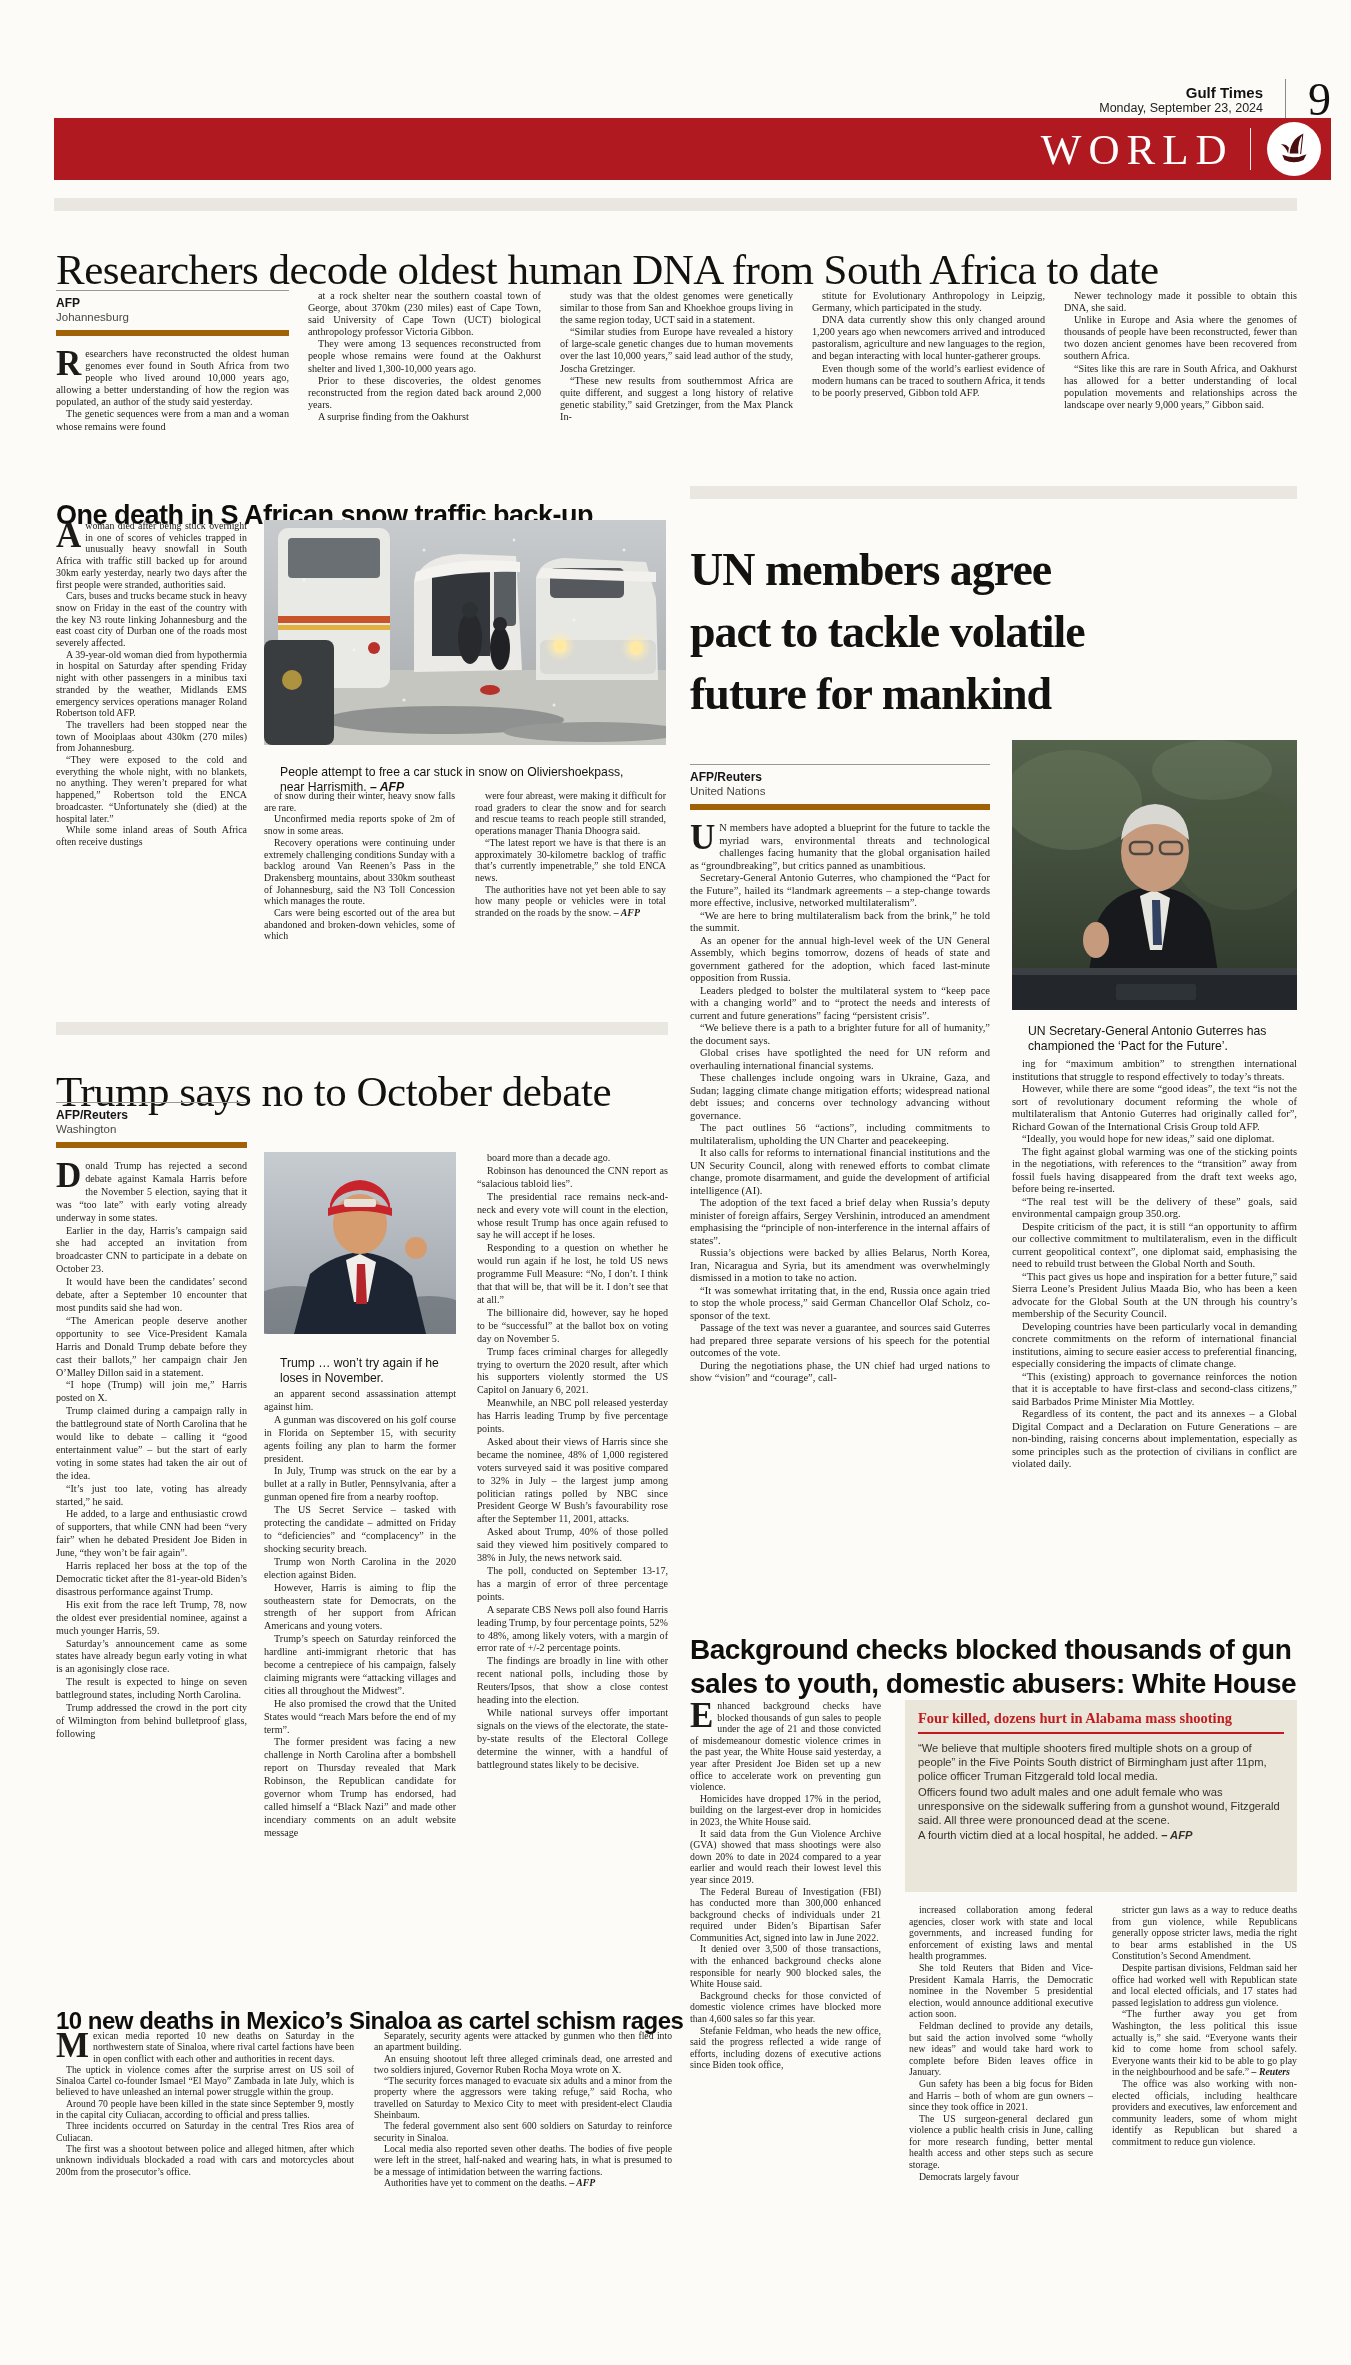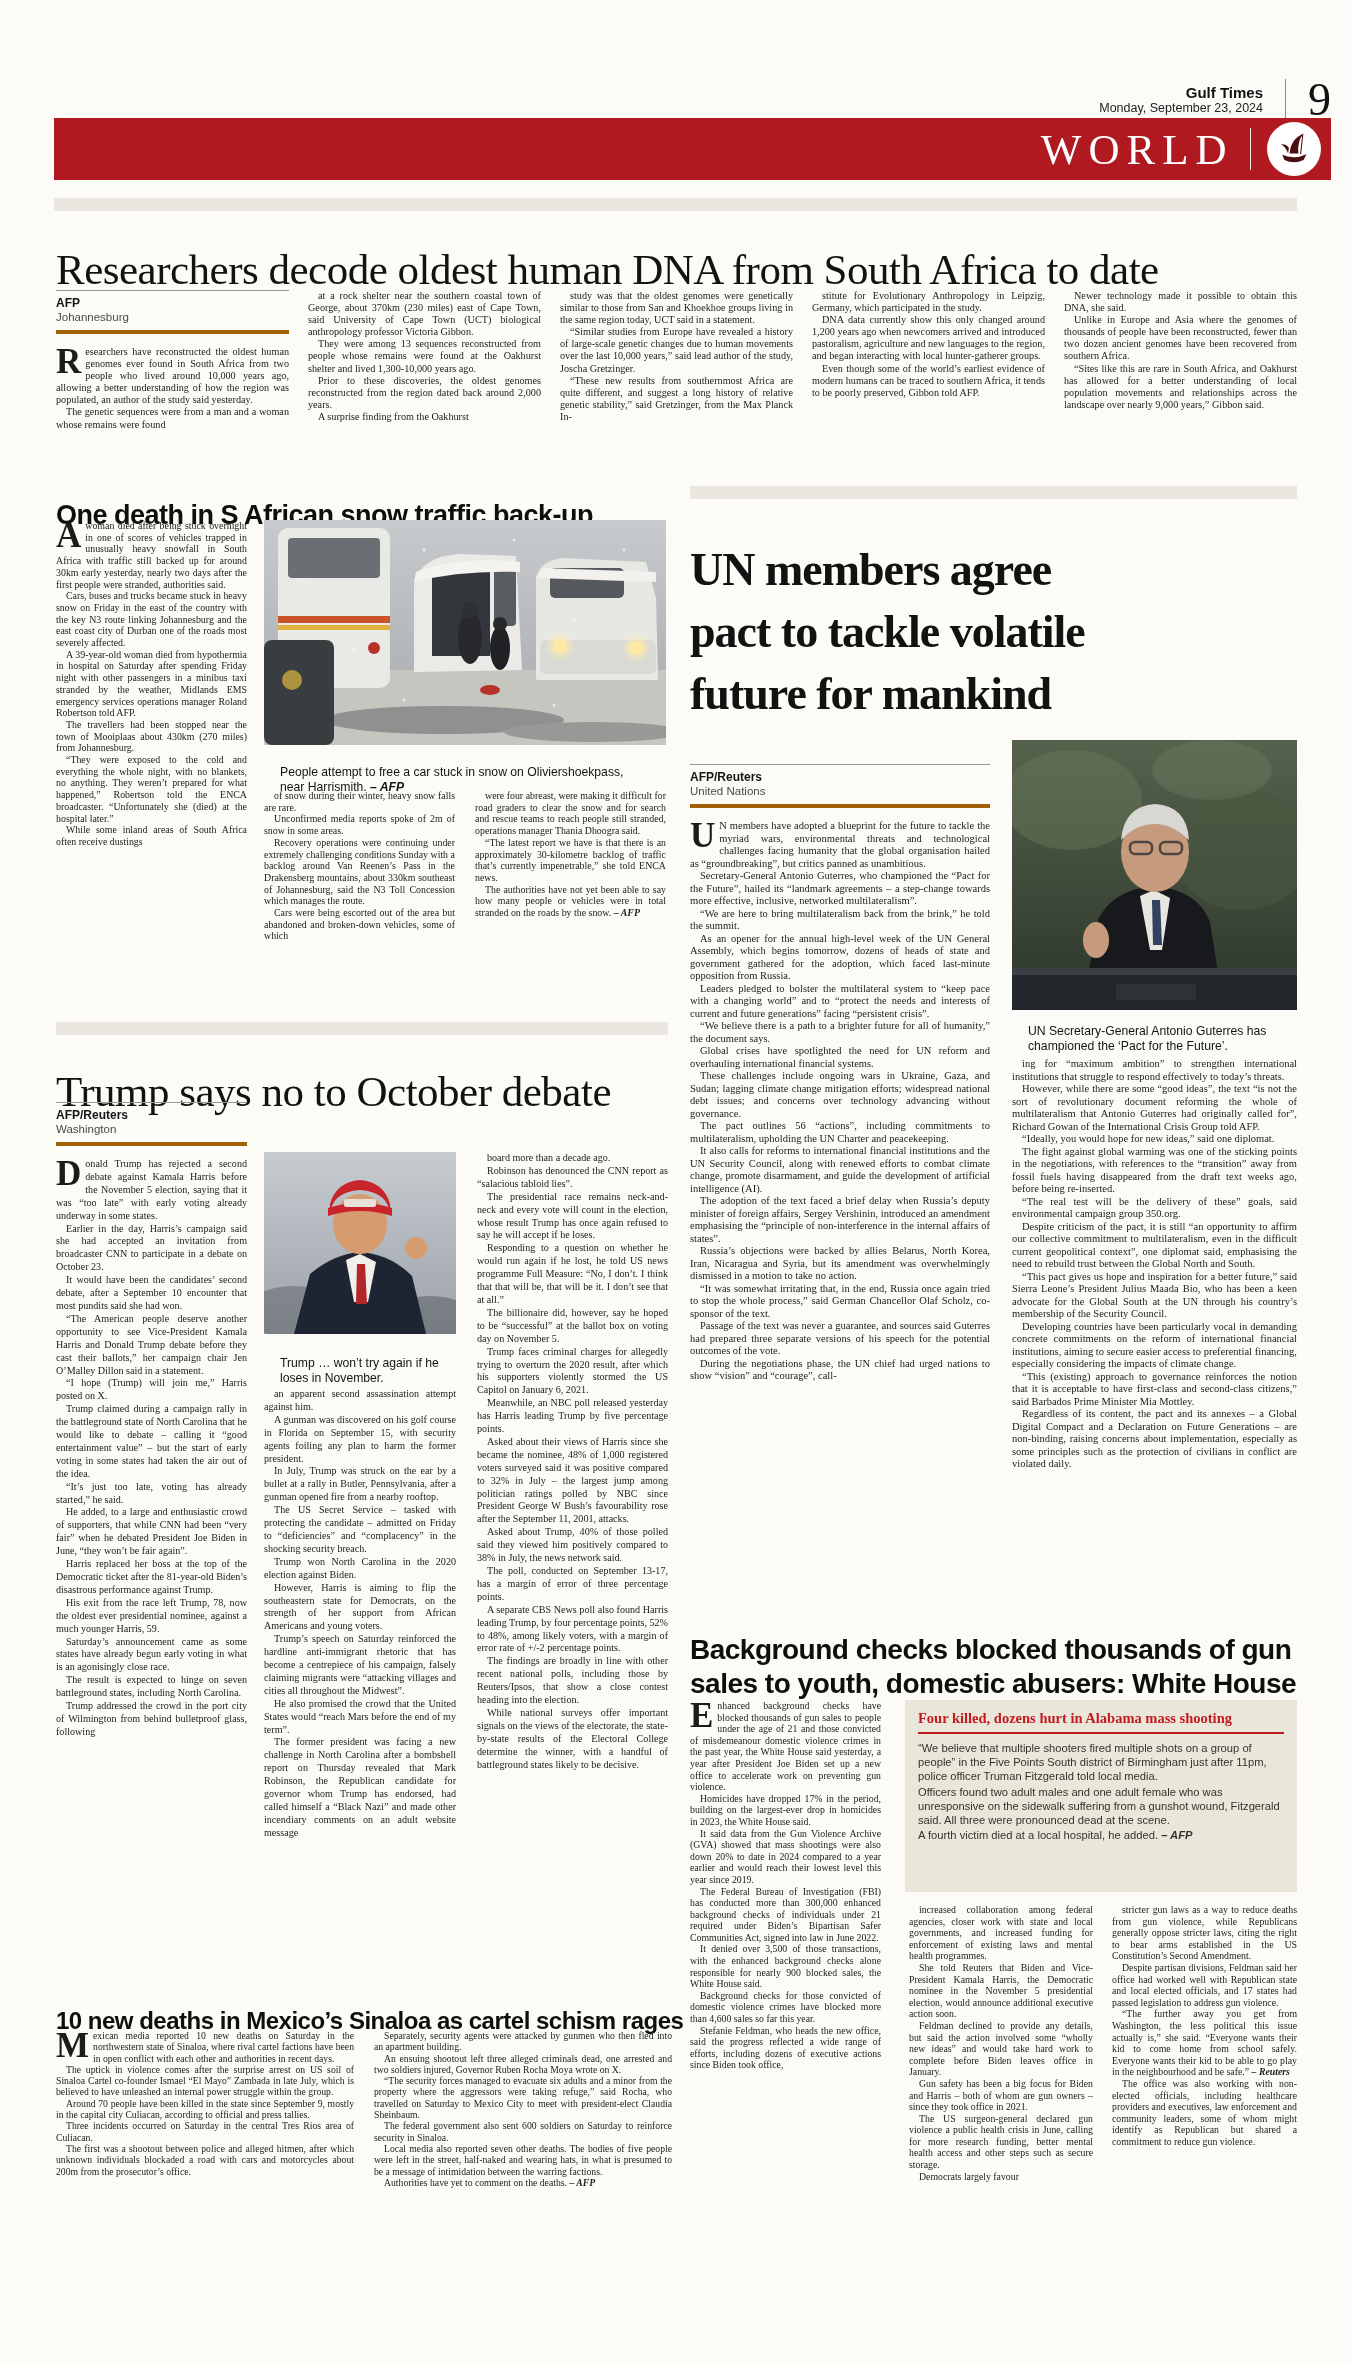--- a/index.html
+++ b/index.html
@@ -13,21 +13,21 @@
   .page-num{font-size:46px;line-height:44px;font-family:"Liberation Serif",serif;color:#111;}
   
   .masthead{position:absolute;left:54px;top:118px;width:1277px;height:62px;background:#b0191f;display:flex;align-items:center;justify-content:flex-end;gap:16px;padding-right:10px;box-sizing:border-box;}
   .world{color:#fff;font-family:"Liberation Serif",serif;font-size:43px;letter-spacing:7px;font-weight:400;line-height:1;}
   .mast-rule{width:1.5px;height:42px;background:#f6eeee;}
   .logo-circle{width:54px;height:54px;border-radius:50%;background:#fff;display:flex;align-items:center;justify-content:center;}
   
   .strip{position:absolute;height:13px;background:#e9e7e0;}
   .h-serif{position:absolute;font-family:"Liberation Serif",serif;font-weight:400;color:#121211;letter-spacing:-0.5px;white-space:pre-line;}
   .h-sans{position:absolute;font-family:"Liberation Sans",sans-serif;font-weight:bold;color:#0e0e0d;letter-spacing:-0.5px;white-space:pre-line;}
-  .byline{font-family:"Liberation Sans",sans-serif;border-top:1px solid #9a9891;border-bottom:4px solid #a16207;padding:5px 0 6px;margin-bottom:12px;}
+  .byline{font-family:"Liberation Sans",sans-serif;border-top:1px solid #9a9891;border-bottom:6px solid #a16207;padding:5px 0 6px;margin-bottom:12px;}
   .byline .agency{font-weight:bold;font-size:12px;color:#151515;line-height:14px;}
   .byline .place{font-size:11.5px;color:#4c4a46;line-height:14px;}
   .col{position:absolute;overflow:hidden;}
   .paras p{margin:0;text-indent:10px;text-align:justify;}
   .paras p.first{text-indent:0;}
   .dropcap{float:left;font-size:35px;line-height:27px;font-weight:bold;padding:2px 4px 0 0;font-family:"Liberation Serif",serif;}
   .sig{font-weight:bold;font-style:italic;}
   .caption{position:absolute;font-family:"Liberation Sans",sans-serif;font-size:12.2px;line-height:15px;color:#141413;}
   .caption p{margin:16px;text-indent:0;text-align:left;}
   .photo{position:absolute;overflow:hidden;background:#9aa0a4;}
@@ -364,21 +364,21 @@
     </div>
     <div class="col f-bg paras" style="left:219px;top:204px;width:184px;height:372px;">
         <p>increased collaboration among federal agencies, closer work with state and local governments, and increased funding for enforcement of existing laws and mental health programmes.</p>
         <p>She told Reuters that Biden and Vice-President Kamala Harris, the Democratic nominee in the November 5 presidential election, would announce additional executive action soon.</p>
         <p>Feldman declined to provide any details, but said the action involved some “wholly new ideas” and would take hard work to complete before Biden leaves office in January.</p>
         <p>Gun safety has been a big focus for Biden and Harris – both of whom are gun owners – since they took office in 2021.</p>
         <p>The US surgeon-general declared gun violence a public health crisis in June, calling for more research funding, better mental health access and other steps such as secure storage.</p>
         <p>Democrats largely favour</p>
       </div>
     <div class="col f-bg paras" style="left:422px;top:204px;width:185px;height:372px;">
-        <p>stricter gun laws as a way to reduce deaths from gun violence, while Republicans generally oppose stricter laws, citing the right to bear arms established in the US Constitution’s Second Amendment.</p>
+        <p>stricter gun laws as a way to reduce deaths from gun violence, while Republicans generally oppose stricter laws, media the right to bear arms established in the US Constitution’s Second Amendment.</p>
         <p>Despite partisan divisions, Feldman said her office had worked well with Republican state and local elected officials, and 17 states had passed legislation to address gun violence.</p>
         <p>“The further away you get from Washington, the less political this issue actually is,” she said. “Everyone wants their kid to come home from school safely. Everyone wants their kid to be able to go play in the neighbourhood and be safe.” <span class="sig">– Reuters</span></p>
         <p>The office was also working with non-elected officials, including healthcare providers and executives, law enforcement and community leaders, some of whom might identify as Republican but shared a commitment to reduce gun violence.</p>
       </div>
   </div>
 
   <h2 class="h-sans" style="left:56px;top:1986px;width:640px;font-size:24px;line-height:29px;">10 new deaths in Mexico’s Sinaloa as cartel schism rages</h2>
   <div style="position:absolute;left:56px;top:2030px;width:616px;height:246px;">
     <div class="col f-mex paras" style="left:0;top:0;width:298px;height:244px;">
         <p class="first"><span class="dropcap">M</span>exican media reported 10 new deaths on Saturday in the northwestern state of Sinaloa, where rival cartel factions have been in open conflict with each other and authorities in recent days.</p>

